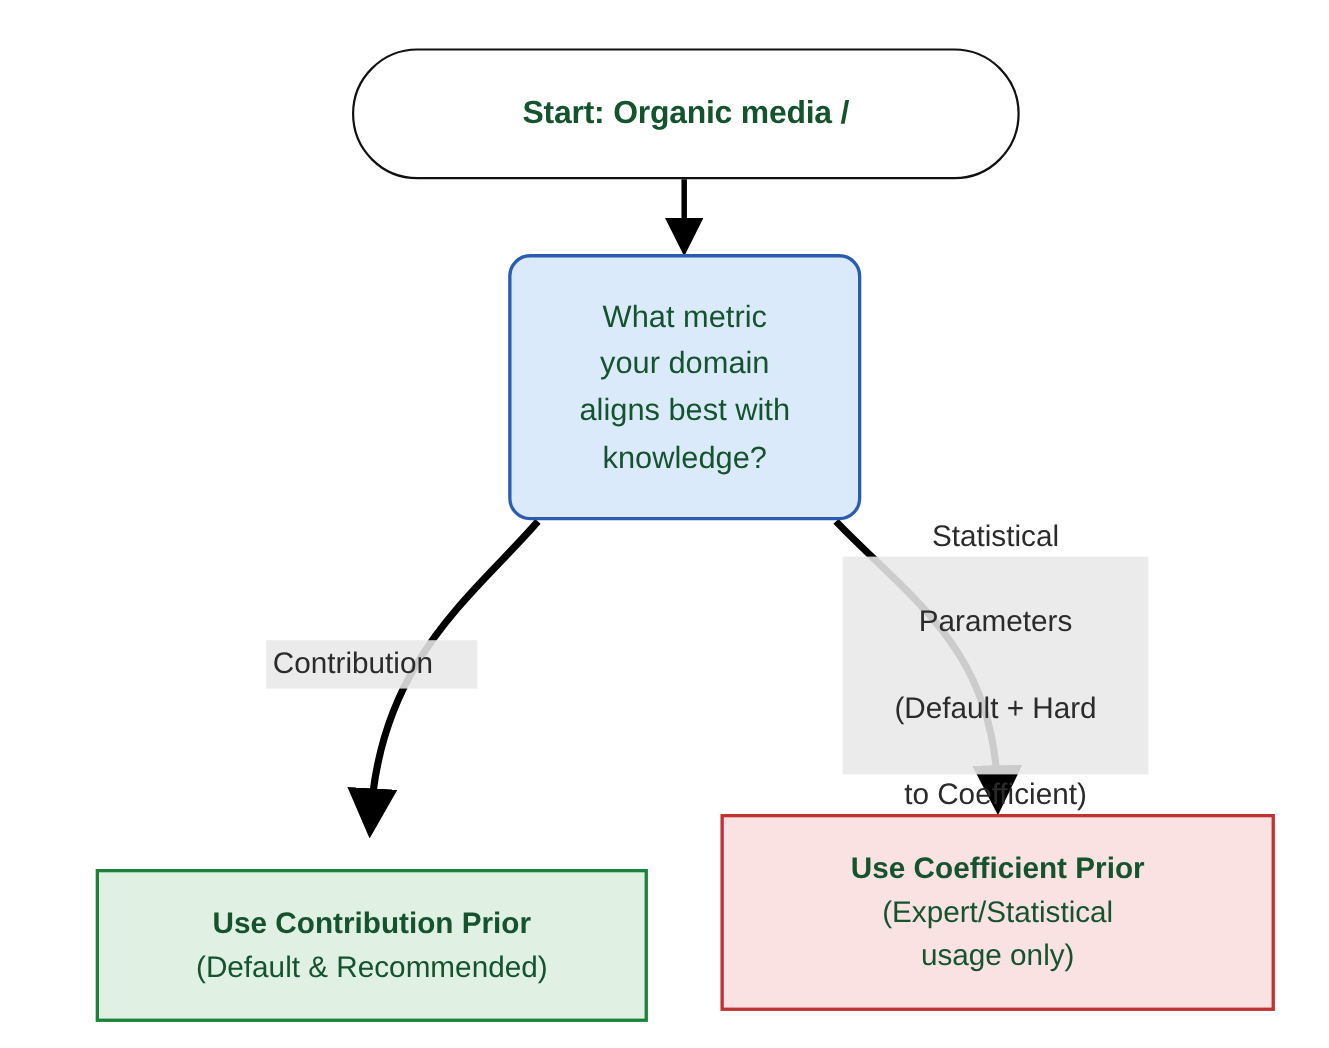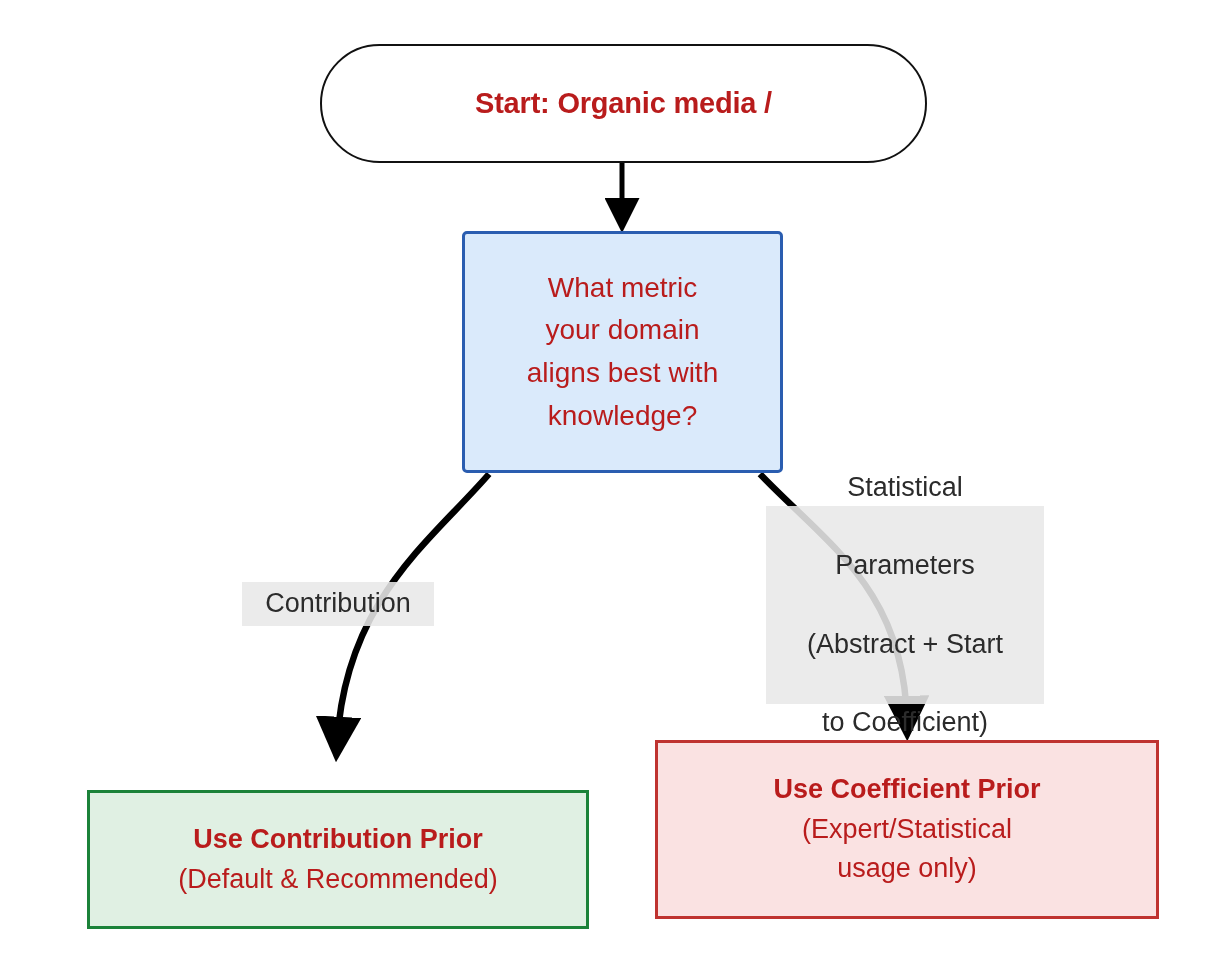--- a/index.html
+++ b/index.html
@@ -22,21 +22,21 @@
     height: 953px;
   }
   .node {
     position: absolute;
     box-sizing: border-box;
     display: flex;
     flex-direction: column;
     align-items: center;
     justify-content: center;
     text-align: center;
-    color: #b91c1c;
+    color: #14532d;
     z-index: 3;
   }
   
   #start-node {
     left: 320px;
     top: 44px;
     width: 607px;
     height: 119px;
     background: #ffffff;
     border: 2px solid #111111;
@@ -47,21 +47,21 @@
     letter-spacing: -0.2px;
   }
   
   #decision-node {
     left: 462px;
     top: 231px;
     width: 321px;
     height: 242px;
     background: #daeafb;
     border: 3px solid #2a5db0;
-    border-radius: 5px;
+    border-radius: 20px;
     font-size: 28px;
     font-weight: normal;
     line-height: 1.52;
   }
   
   #green-node {
     left: 87px;
     top: 762px;
     width: 502px;
     height: 139px;
@@ -100,21 +100,21 @@
     padding: 5px 6px;
     white-space: pre-line;
   }
   #label-contribution {
     left: 242px;
     top: 582px;
     width: 192px;
     height: 44px;
     display: flex;
     align-items: center;
-    justify-content: center;
+    justify-content: flex-start;
   }
   #label-statistical {
     left: 766px;
     top: 506px;
     width: 278px;
     height: 198px;
     display: flex;
     align-items: center;
     justify-content: center;
   }
@@ -165,16 +165,16 @@
 </div>
 
 <div class="edge-label" id="label-contribution">
   <span>Contribution</span>
 </div>
 
 <div class="edge-label" id="label-statistical">
   <div>
     <span style="display:block">Statistical</span>
     <span style="display:block">Parameters</span>
-    <span style="display:block">(Abstract + Start</span>
+    <span style="display:block">(Default + Hard</span>
     <span style="display:block">to Coefficient)</span>
   </div>
 </div>
 
 </body></html>

